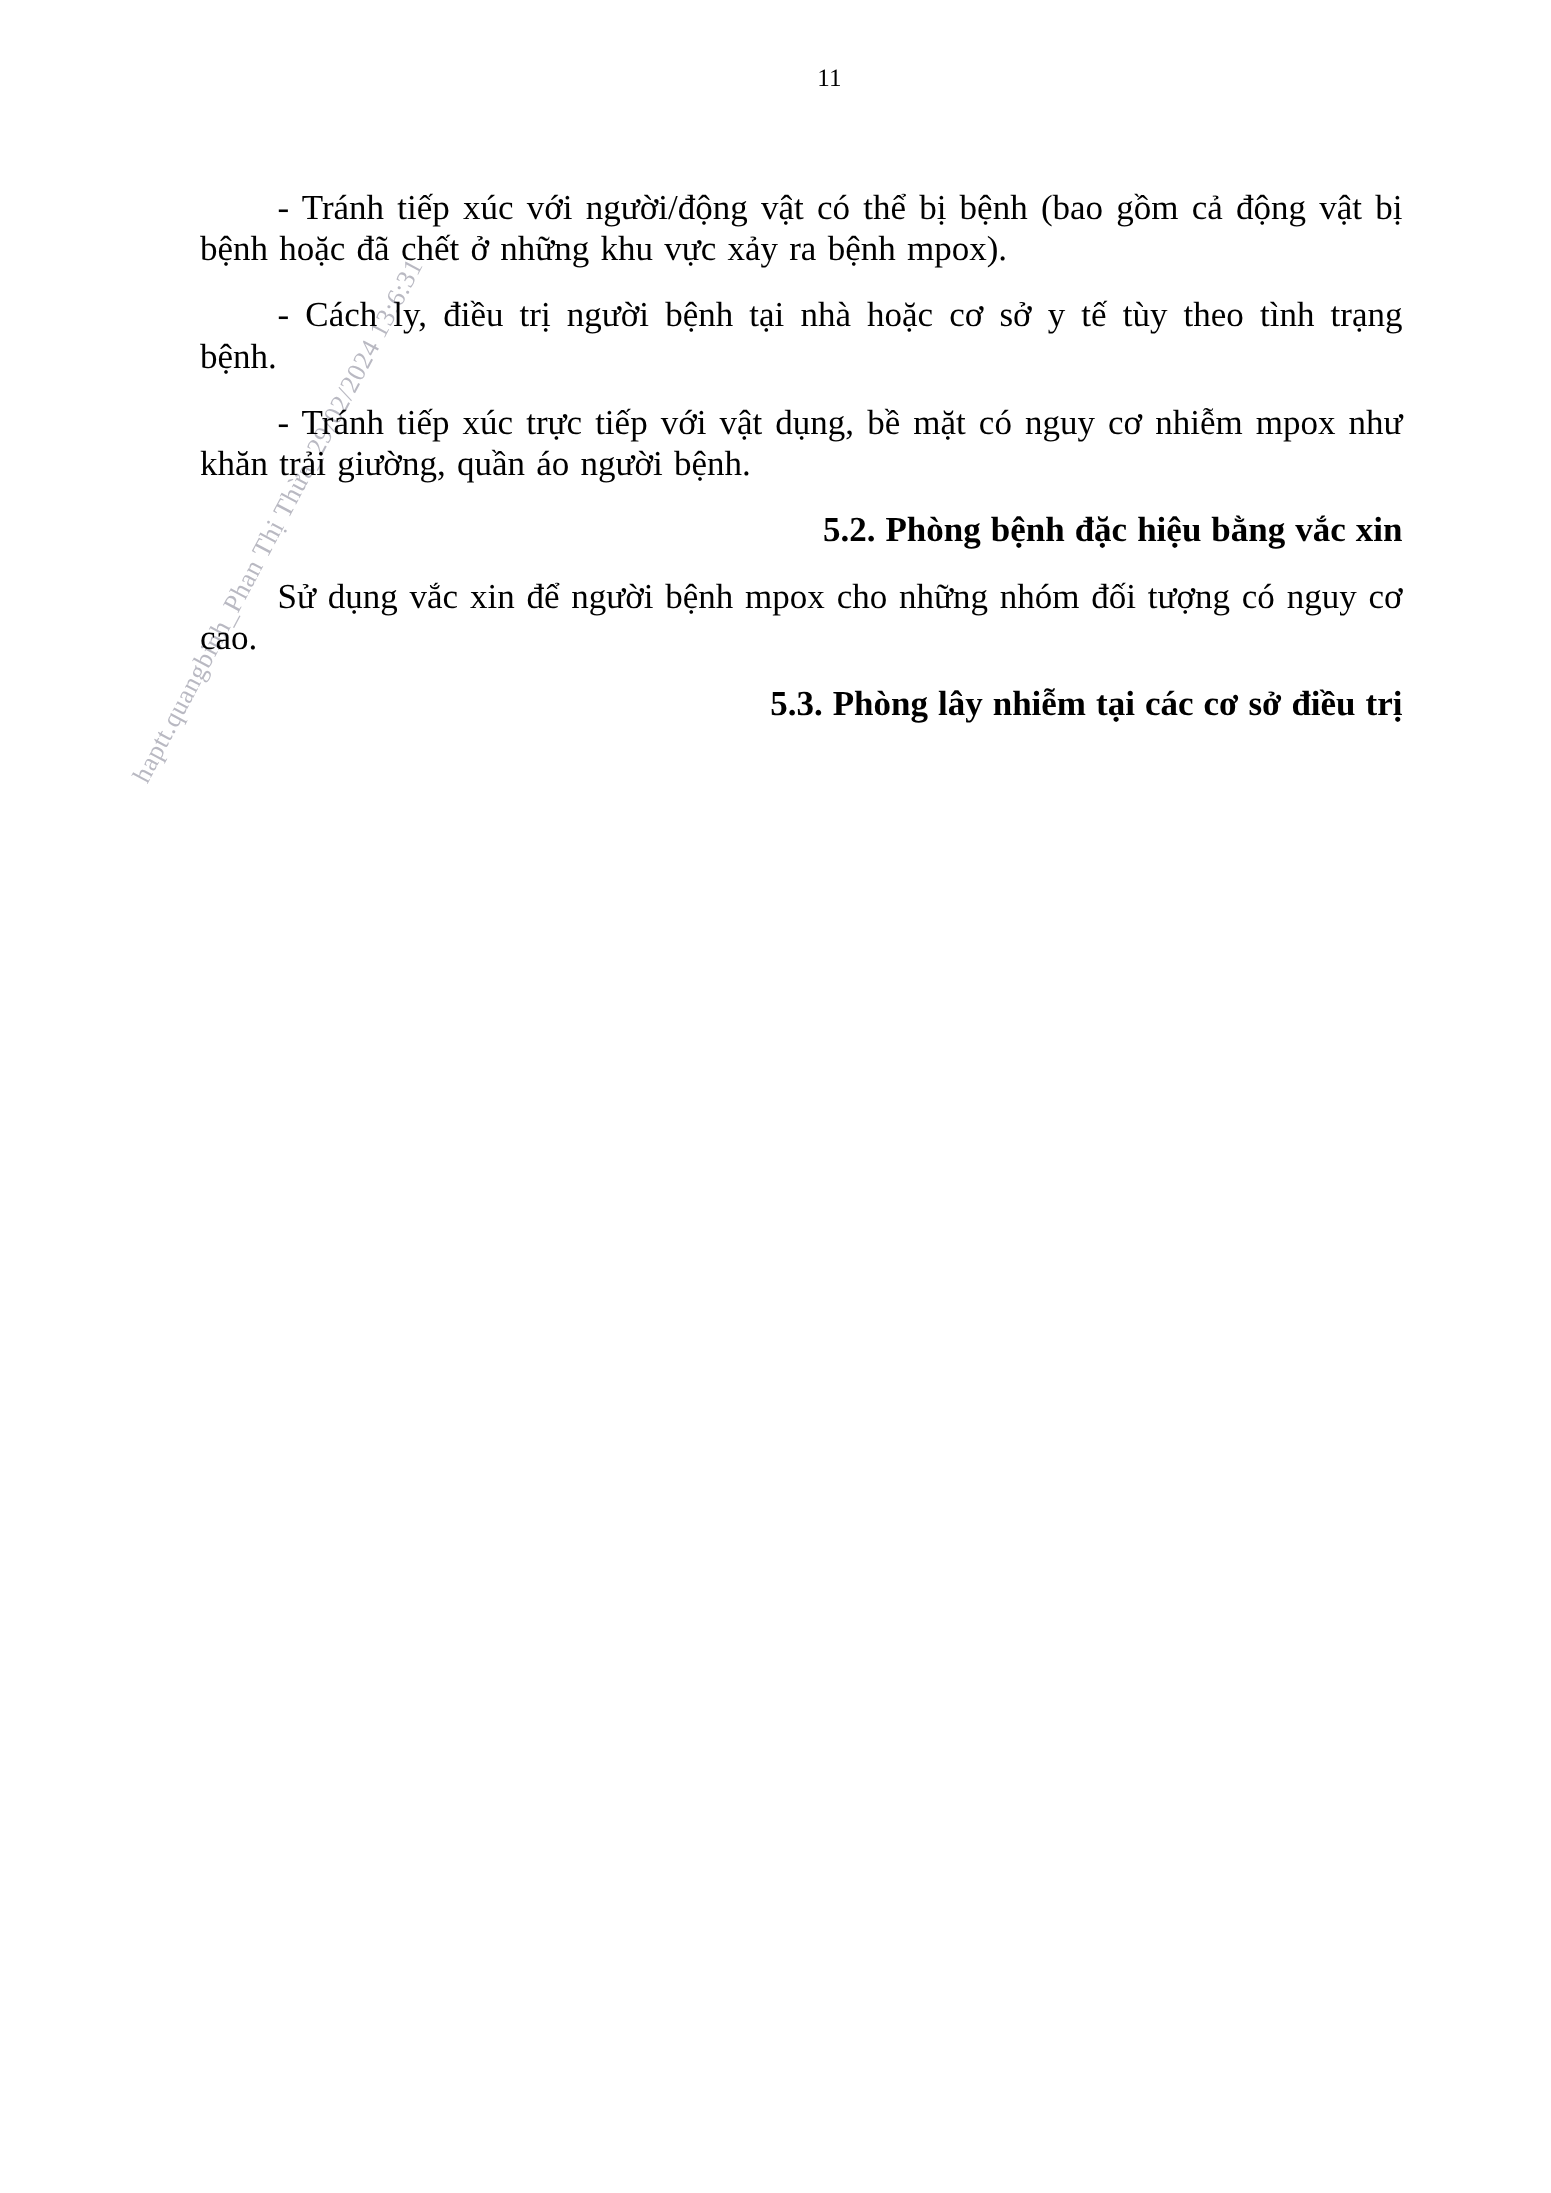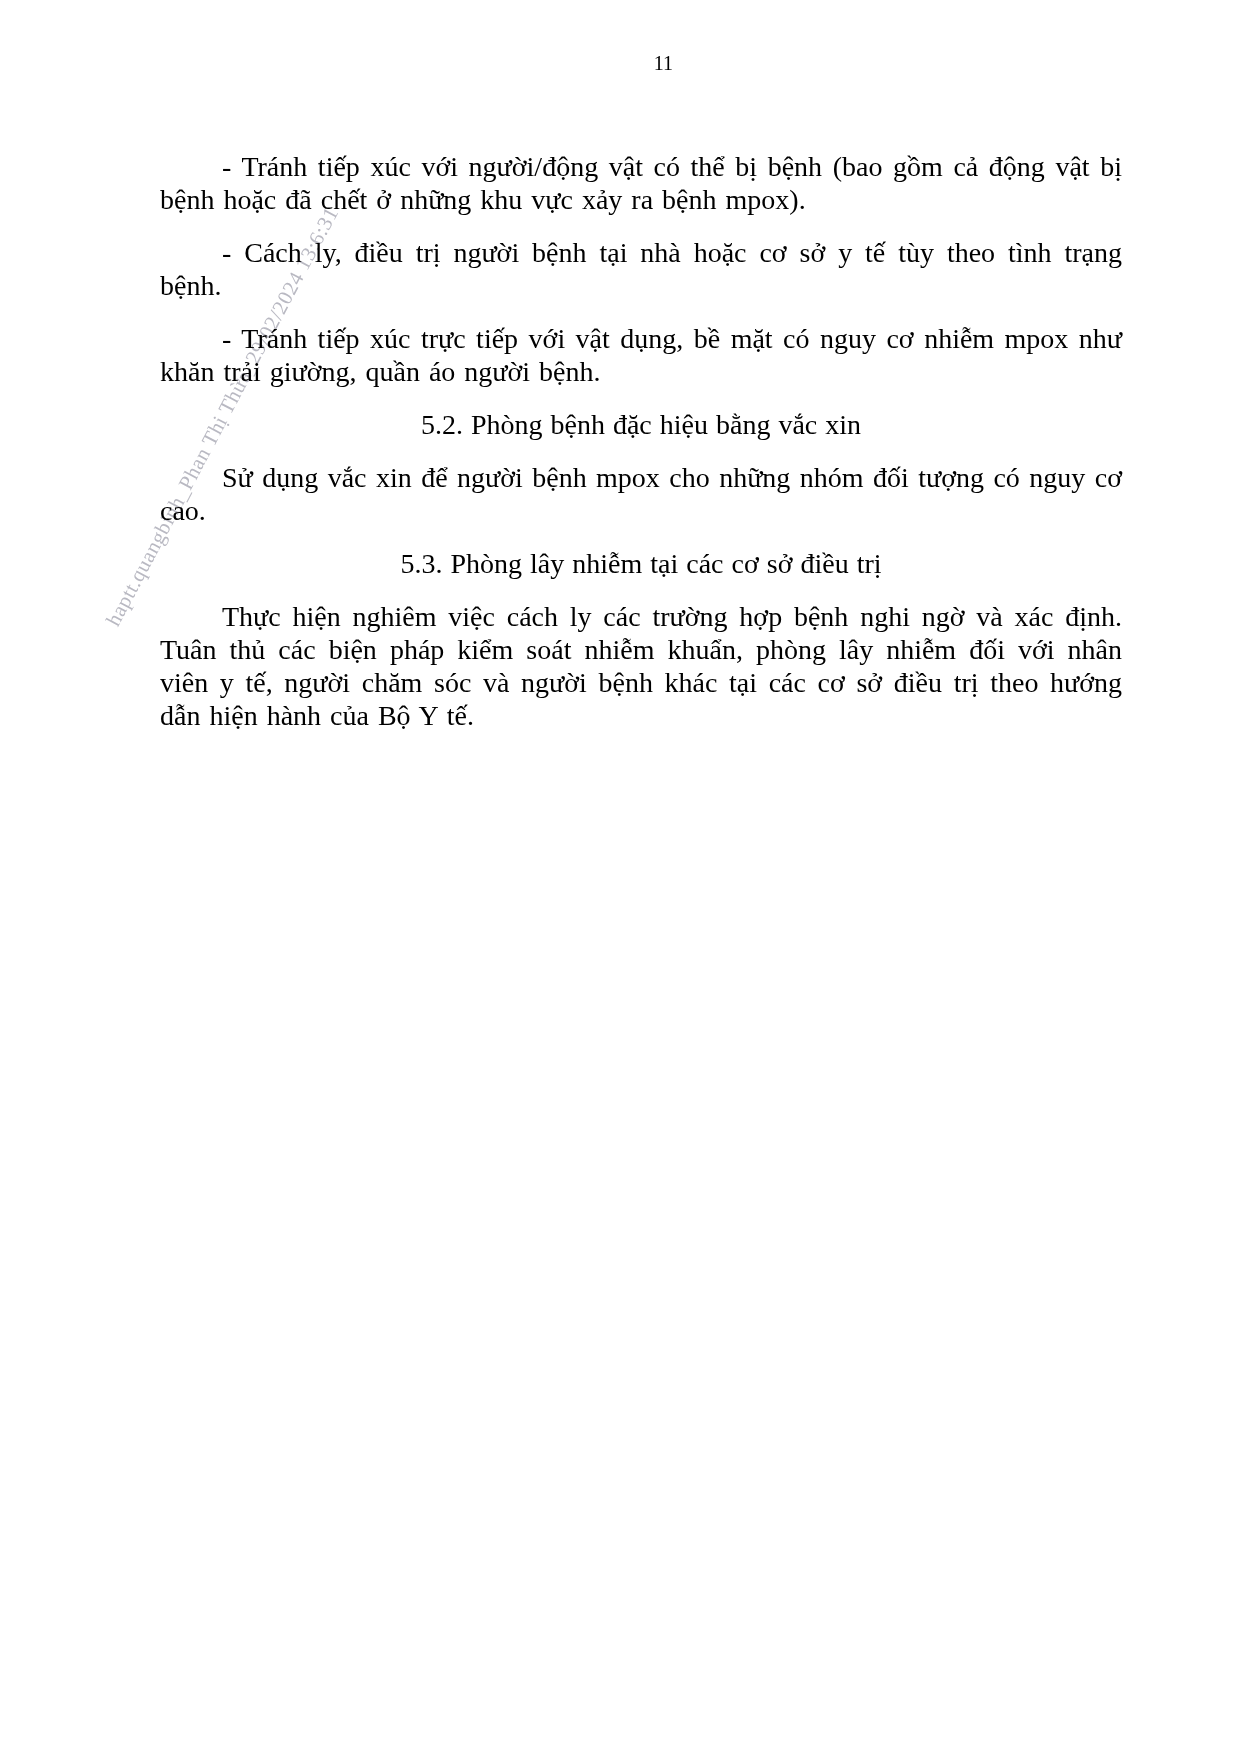--- a/index.html
+++ b/index.html
@@ -35,23 +35,23 @@
     line-height: 33px;
   }
   .para {
     margin: 0 0 20px 0;
     text-align: justify;
     text-indent: 62px;
     word-spacing: 2px;
   }
   .heading {
     margin: 0 0 20px 0;
-    font-weight: normal;
+    font-weight: bold;
     text-indent: 0;
-    text-align: center;
+    text-align: right;
     word-spacing: 1px;
   }
   .watermark {
     position: absolute;
     left: 112px;
     top: 612px;
     transform: rotate(-62deg);
     transform-origin: 0 50%;
     font-size: 21px;
     letter-spacing: 0.5px;
@@ -79,17 +79,16 @@
     <p class="para">- Tránh tiếp xúc trực tiếp với vật dụng, bề mặt có nguy cơ nhiễm mpox như khăn trải giường, quần áo người bệnh.</p>
 
 
 
     <p class="heading">5.2. Phòng bệnh đặc hiệu bằng vắc xin</p>
 
     <p class="para">Sử dụng vắc xin để người bệnh mpox cho những nhóm đối tượng có nguy cơ cao.</p>
 
     <p class="heading">5.3. Phòng lây nhiễm tại các cơ sở điều trị</p>
 
-    <p class="para">Thực hiện nghiêm việc cách ly các trường hợp bệnh nghi ngờ và xác định. Tuân thủ các biện pháp kiểm soát nhiễm khuẩn, phòng lây nhiễm đối với nhân viên y tế, người chăm sóc và người bệnh khác tại các cơ sở điều trị theo hướng dẫn hiện hành của Bộ Y tế.</p>
 
   </div>
 
 </div>
 
 </body></html>

